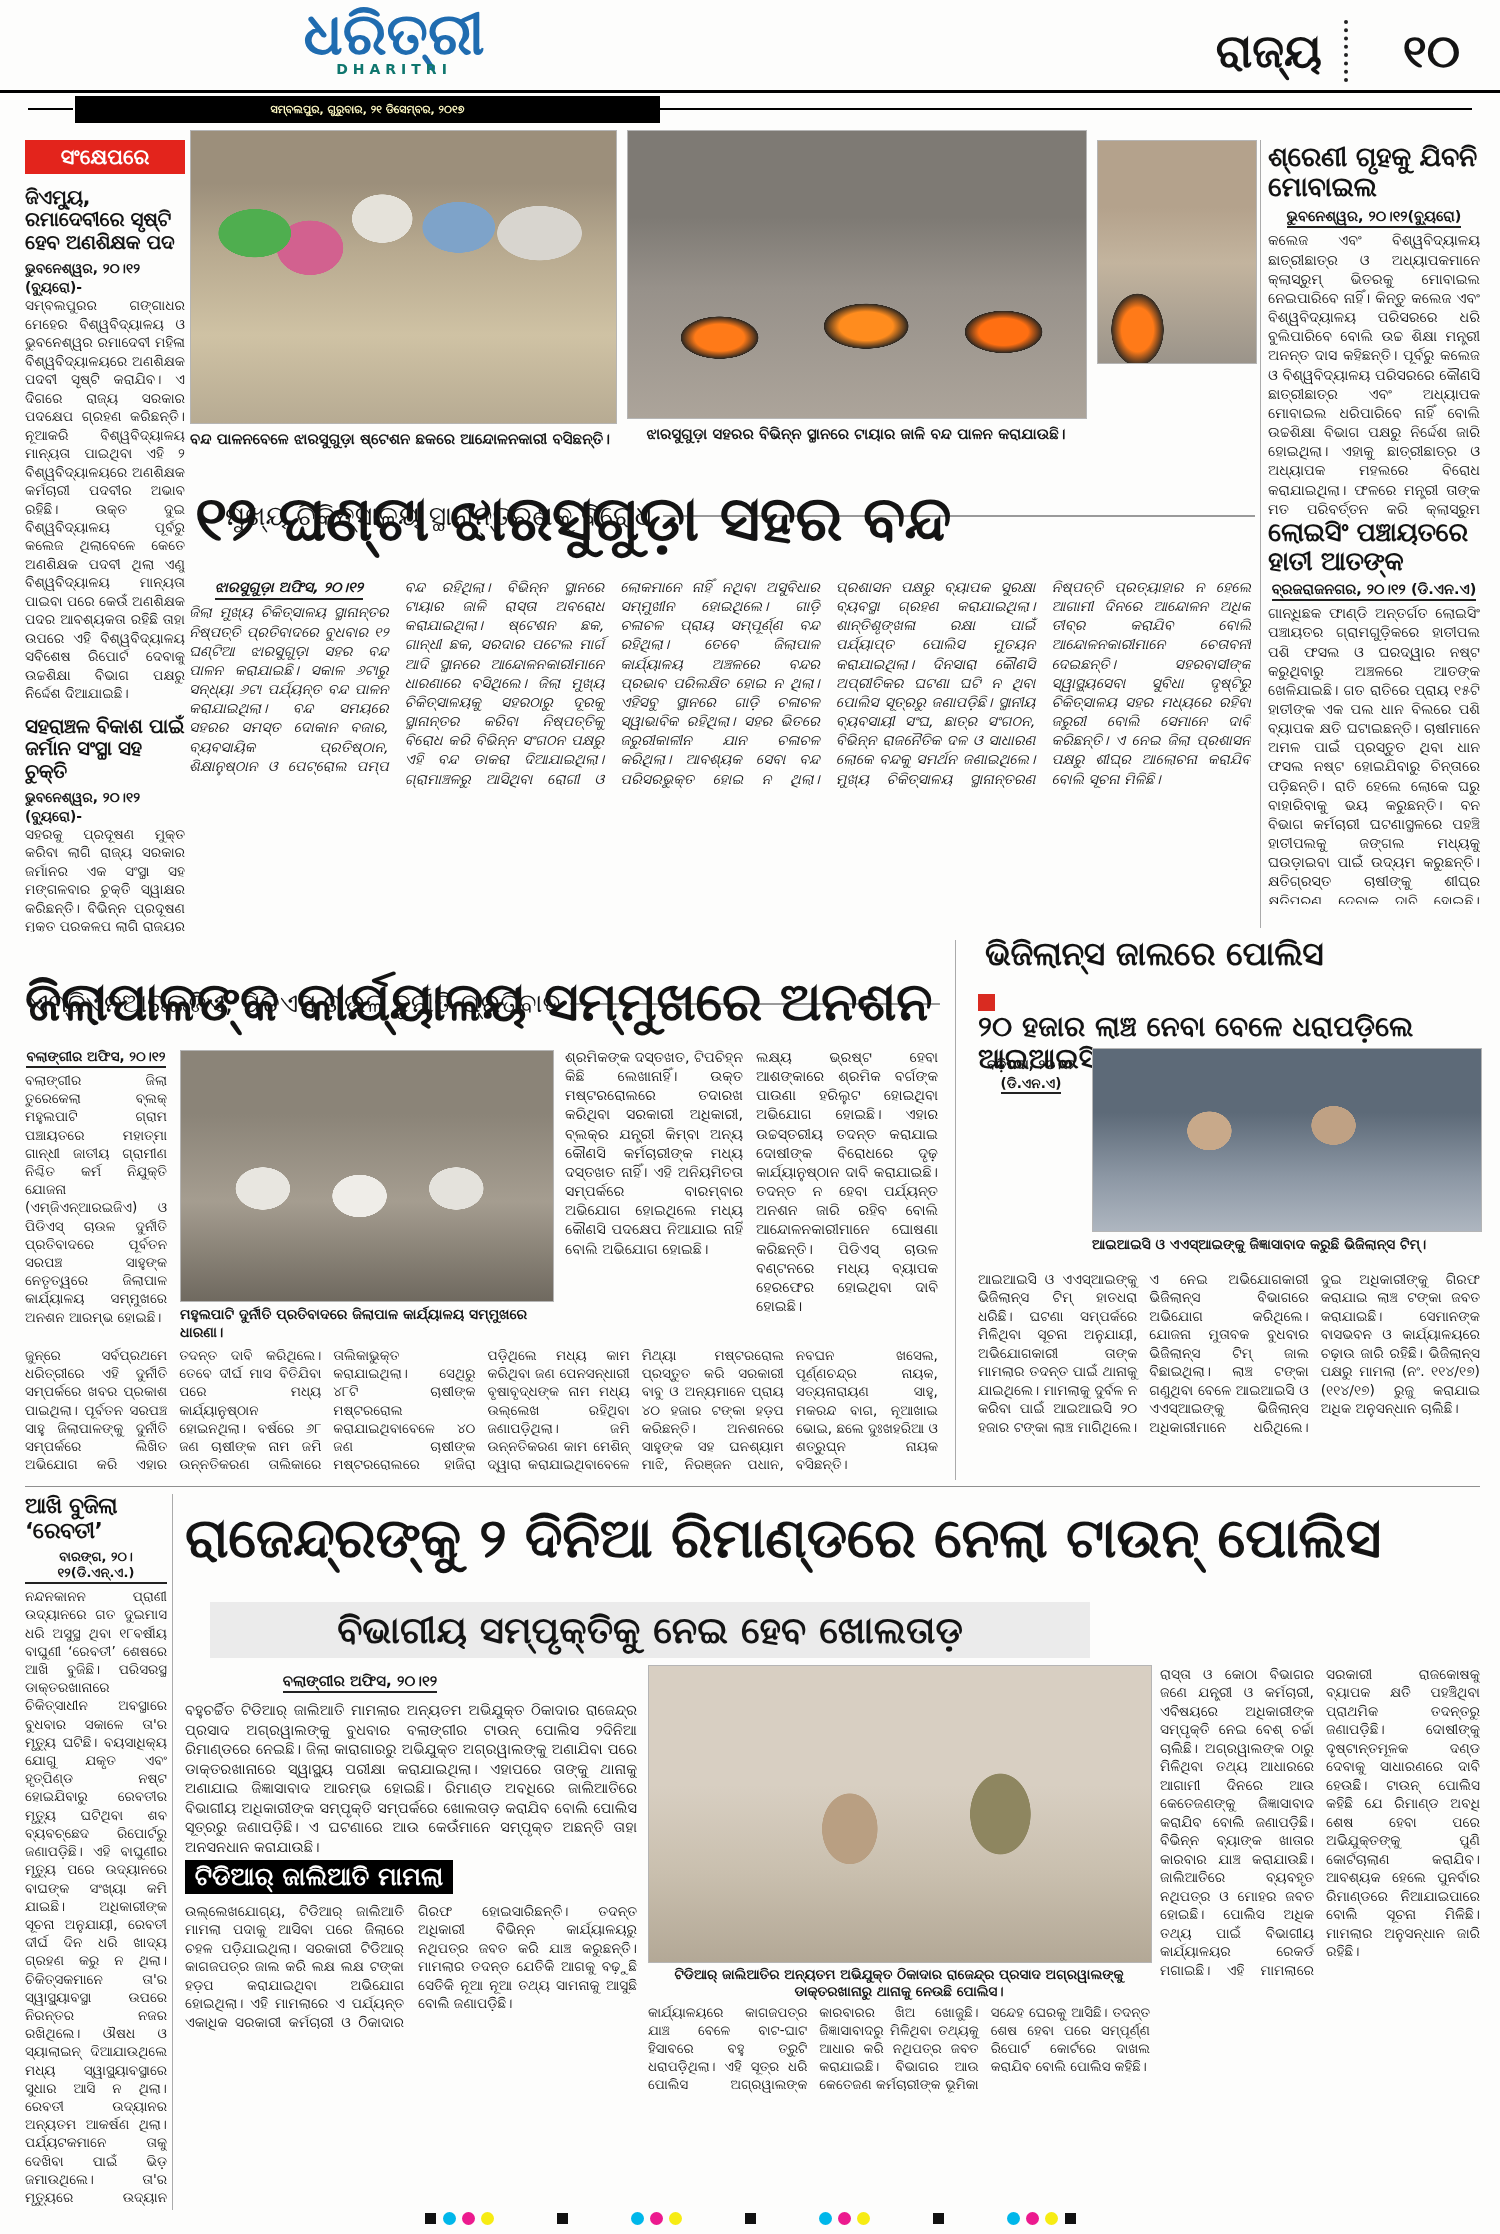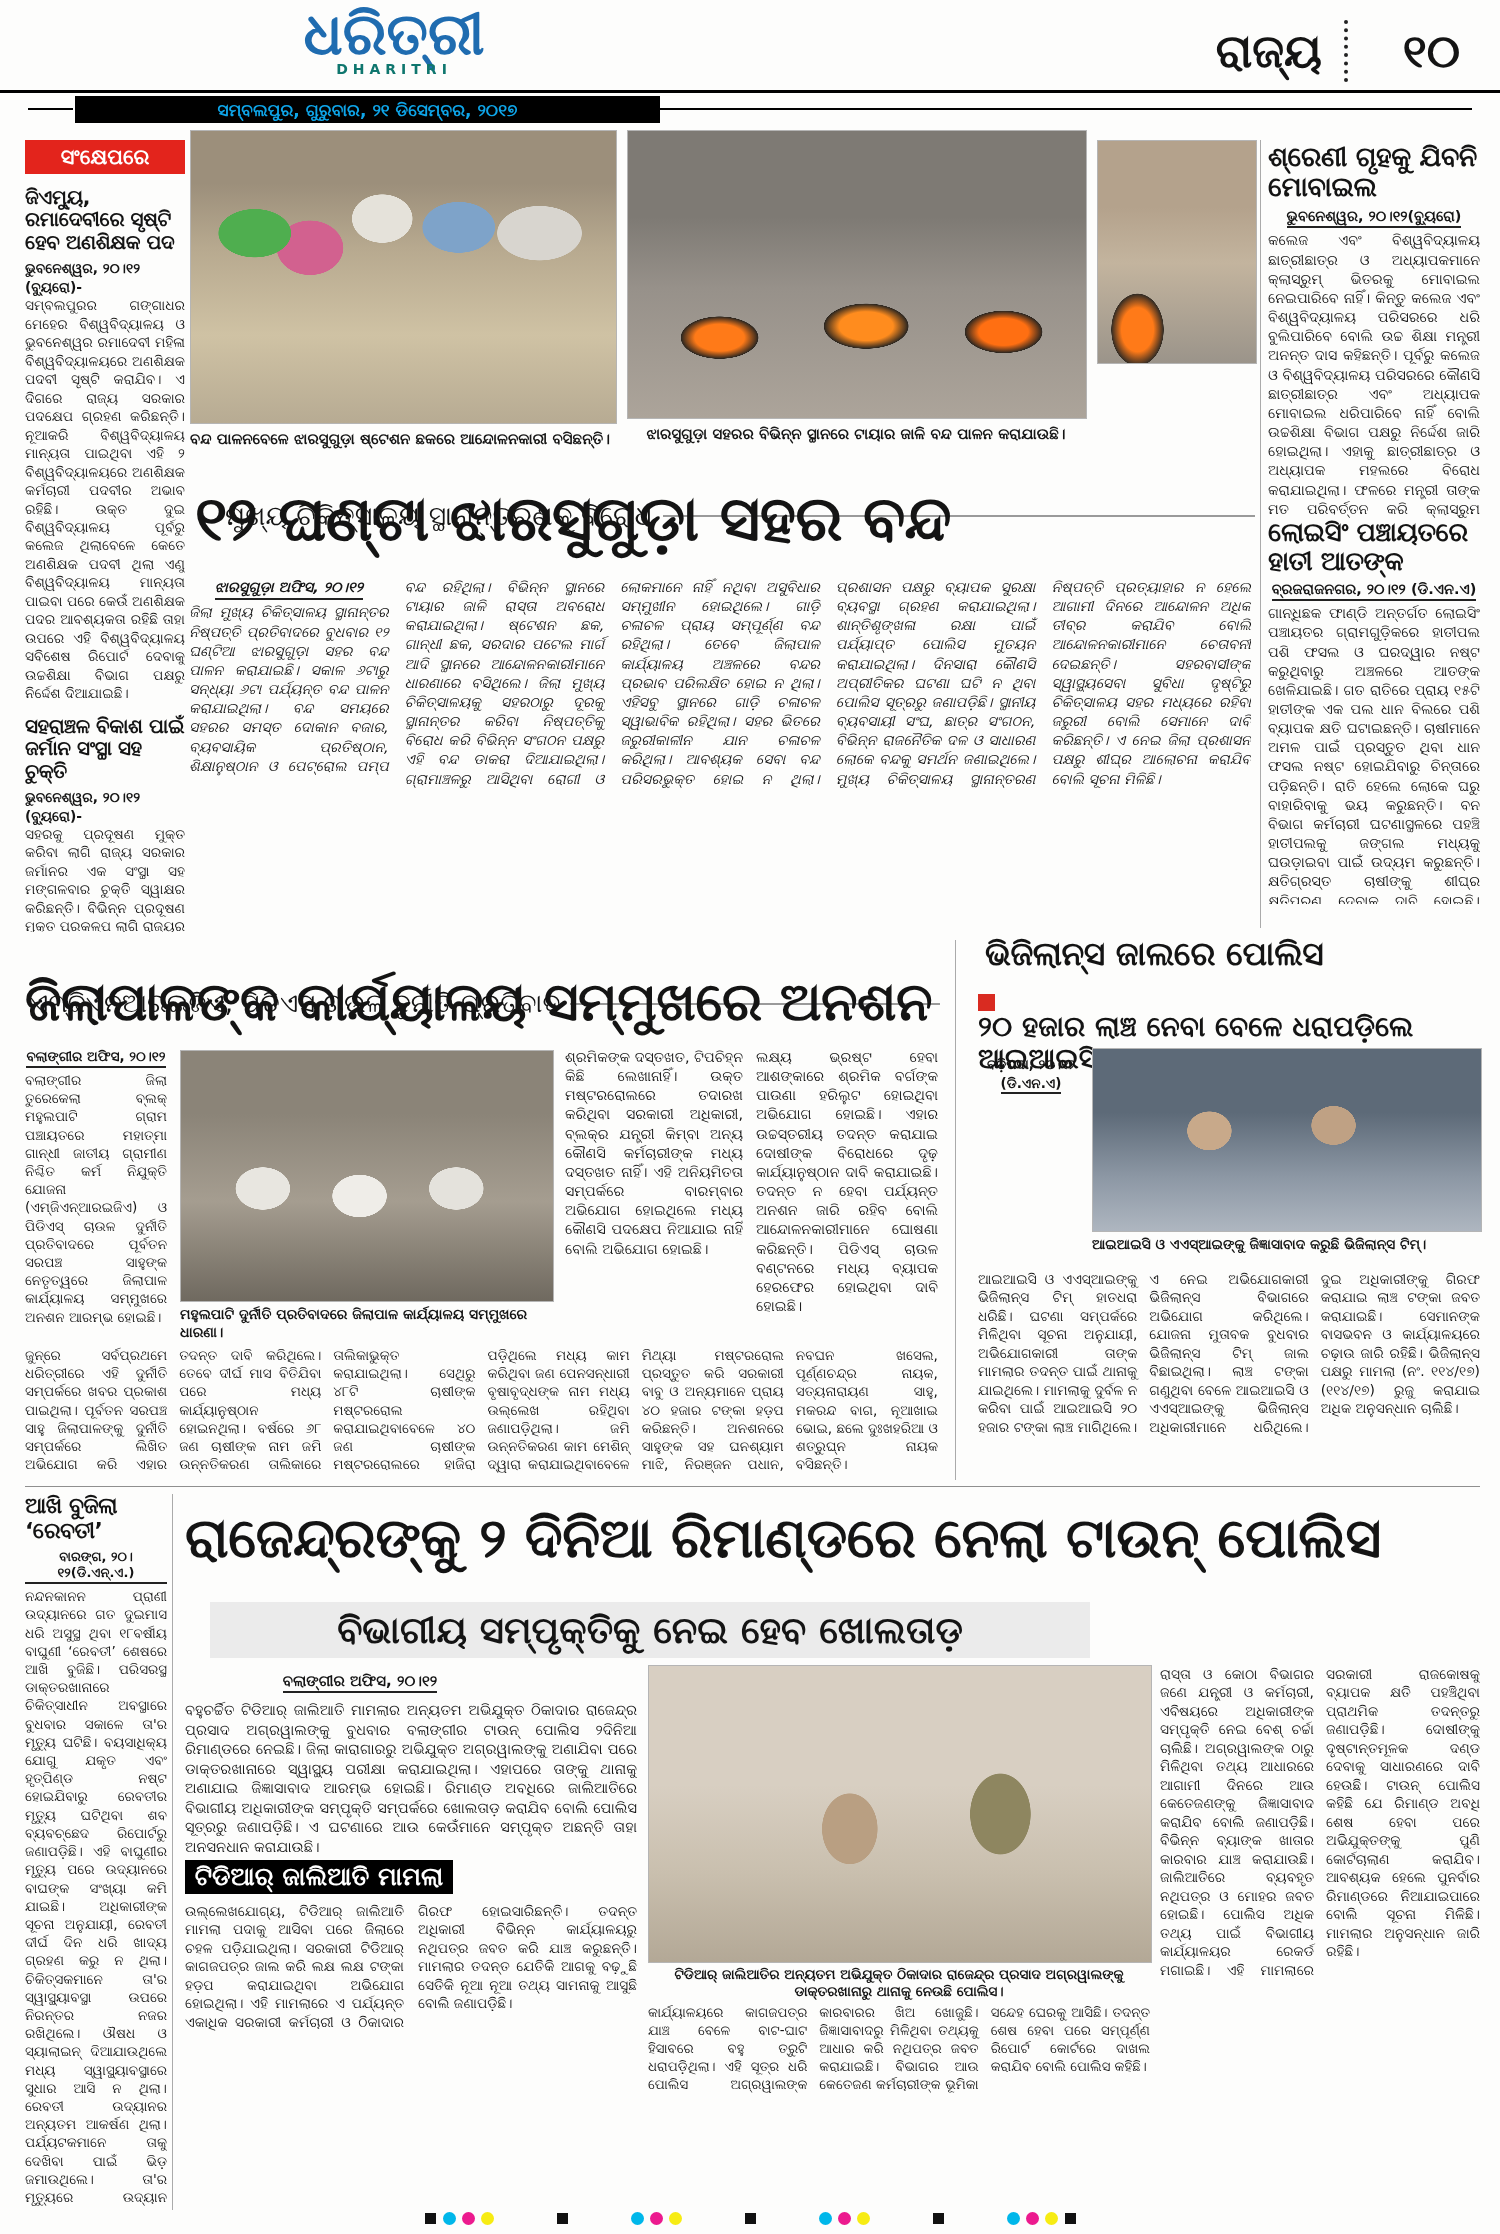--- a/index.html
+++ b/index.html
@@ -56,21 +56,21 @@
 
   <div class="abs" style="left:228px;top:4px;width:332px;text-align:center;">
     <div style="font-size:58px;font-weight:700;color:#1f6cb0;line-height:1.05;">ଧରିତ୍ରୀ</div>
     <div style="font-size:14px;font-weight:700;color:#0f766e;letter-spacing:5px;margin-top:-4px;">DHARITRI</div>
   </div>
   <div class="abs bold" style="right:178px;top:24px;font-size:46px;">ରାଜ୍ୟ</div>
   <div class="abs" style="right:152px;top:20px;height:62px;border-left:4px dotted #222;"></div>
   <div class="abs bold" style="right:40px;top:24px;font-size:46px;">୧୦</div>
   <div class="abs" style="left:0;top:90px;width:1500px;height:3px;background:#000;"></div>
   <div class="abs" style="left:28px;top:108px;width:45px;height:2px;background:#000;"></div>
-  <div class="abs" style="left:75px;top:96px;width:585px;height:27px;background:#000;color:#0ea5e9;font-size:17px;font-weight:700;display:flex;align-items:center;justify-content:center;">ସମ୍ବଲପୁର, ଗୁରୁବାର, ୨୧ ଡିସେମ୍ବର, ୨୦୧୭</div>
+  <div class="abs" style="left:75px;top:96px;width:585px;height:27px;background:#000;color:#fef9c3;font-size:11px;font-weight:700;display:flex;align-items:center;justify-content:center;">ସମ୍ବଲପୁର, ଗୁରୁବାର, ୨୧ ଡିସେମ୍ବର, ୨୦୧୭</div>
   <div class="abs" style="left:660px;top:108px;width:812px;height:2px;background:#000;"></div>
 
   <div class="abs" style="left:25px;top:140px;width:160px;height:792px;overflow:hidden;">
     <div style="position:relative;background:#e3241c;height:34px;display:flex;align-items:center;justify-content:center;">
 
       <span style="color:#fff;font-weight:700;font-size:21px;">ସଂକ୍ଷେପରେ</span>
     </div>
     <div>
       <div class="headline" style="font-size:20px;margin:12px 0 5px;">ଜିଏମ୍ୟୁ, ରମାଦେବୀରେ ସୃଷ୍ଟି ହେବ ଅଣଶିକ୍ଷକ ପଦ</div>
       <span class="bold" style="font-size:13.8px;">ଭୁବନେଶ୍ୱର, ୨୦।୧୨ (ବ୍ୟୁରୋ)-</span>

